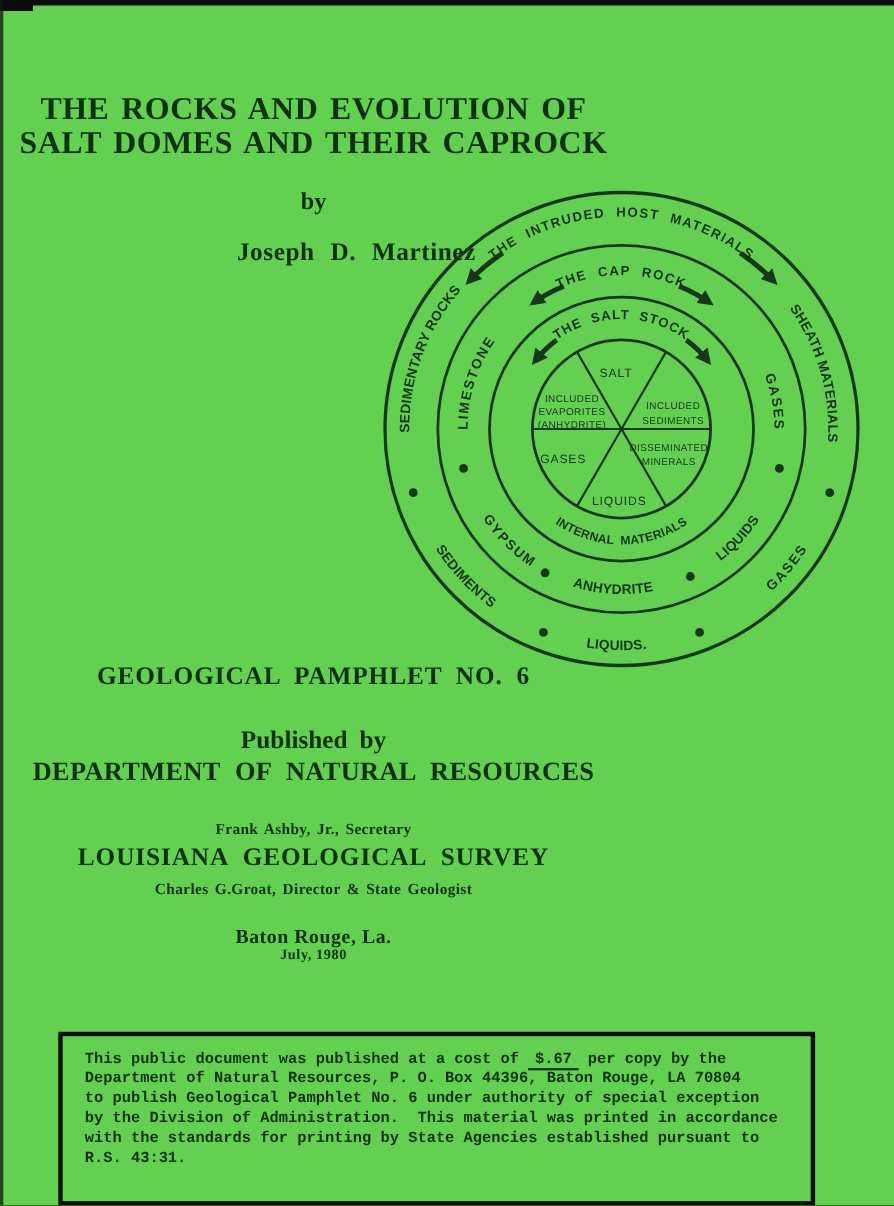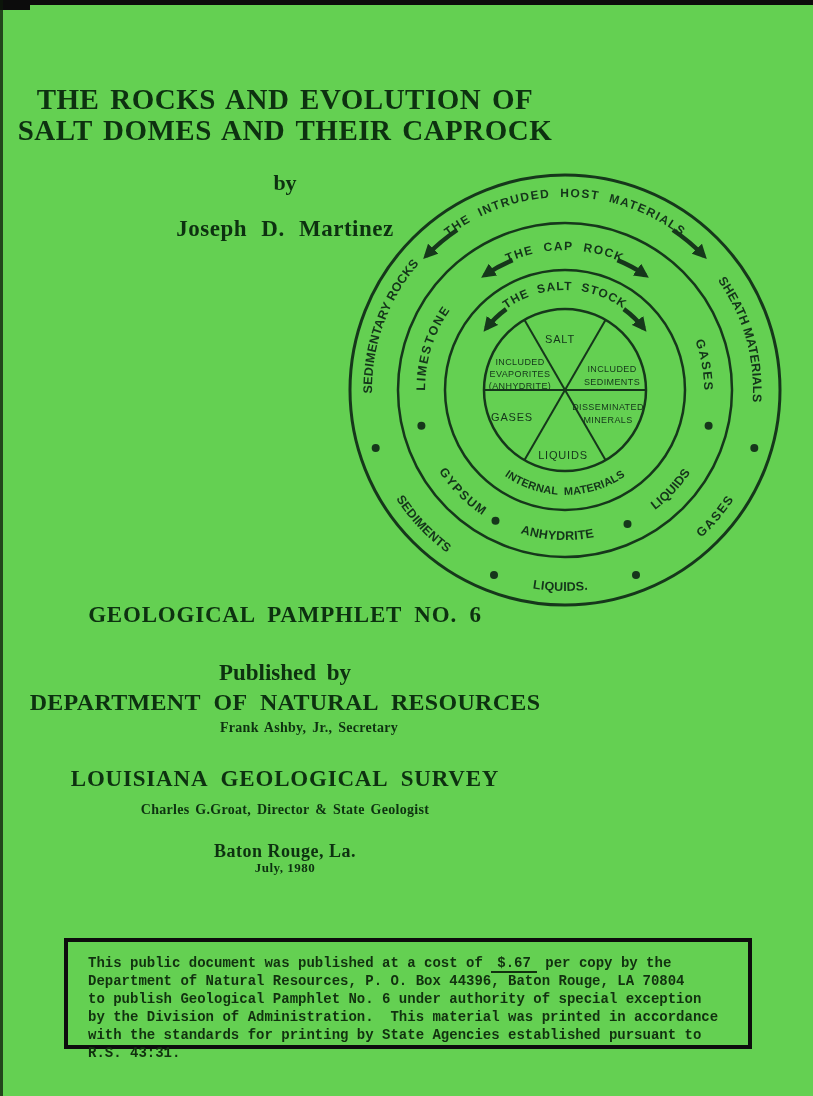--- a/index.html
+++ b/index.html
@@ -9,36 +9,36 @@
     font-family:"Liberation Serif", serif;
     color:#0d3110;
   }
   .top-bar  { position:absolute; top:0; left:0; width:813px; height:5px; background:#0c0c0c; }
   .top-left-blob { position:absolute; top:0; left:0; width:30px; height:10px; background:#0c0c0c; }
   .left-strip { position:absolute; top:0; left:0; width:3px; height:1096px; background:rgba(12,24,10,0.75); }
 
   .cline { position:absolute; left:0; width:570px; text-align:center; font-weight:bold; }
   .h-title    { top:84px;  font-size:29px; line-height:31px; letter-spacing:0.5px; word-spacing:3px; }
   .h-by       { top:170px; font-size:22px; }
-  .h-author   { top:216px; font-size:23px; word-spacing:8px; letter-spacing:0.5px; }
+  .h-author   { top:216px; font-size:23px; word-spacing:8px; letter-spacing:0.5px;padding-left:39px; }
   .h-pamphlet { top:602px; font-size:23px; letter-spacing:0.8px; word-spacing:6px; }
   .h-pub      { top:660px; font-size:23px; word-spacing:5px; }
   .h-dept     { top:689px; font-size:24px; letter-spacing:0.3px; word-spacing:7px; }
-  .h-sec      { top:720px; font-size:14px; letter-spacing:0.3px; word-spacing:2px;margin-left:24px; }
+  .h-sec      { top:747px; font-size:14px; letter-spacing:0.3px; word-spacing:2px; }
   .h-survey   { top:766px; font-size:23px; letter-spacing:0.8px; word-spacing:7px; }
   .h-dir      { top:802px; font-size:14px; letter-spacing:0.3px; word-spacing:2px; }
   .h-city     { top:841px; font-size:18px; letter-spacing:0.5px; }
   .h-date     { top:860px; font-size:13px; letter-spacing:0.5px; }
 
   .notice {
-    position:absolute; left:53px; top:938px; width:688px; height:111px;
+    position:absolute; left:53px; top:938px; width:688px; height:158px;
     box-sizing:border-box; border:4px solid #0d0d0d;
     padding:12px 0 0 20px;
     font-family:"Liberation Mono", monospace; font-weight:bold;
-    font-size:14px; line-height:18px; color:#11310f;margin-left:11px;
+    font-size:14px; line-height:18px; color:#11310f;
   }
   .notice-line { white-space:pre; }
   .cost-underline { border-bottom:2px solid #11310f; padding:0 6px; }
 
   .wheel { position:absolute; left:330px; top:165px; }
   .wheel .ring  { fill:none; stroke:#16371b; stroke-width:2.5; }
   .wheel .ring.outer { stroke-width:3; }
   .wheel .spoke { stroke:#16371b; stroke-width:2; }
   .wheel .dot   { fill:#16371b; }
   .wheel .arrow { fill:none; stroke:#16371b; stroke-width:4.5; }

